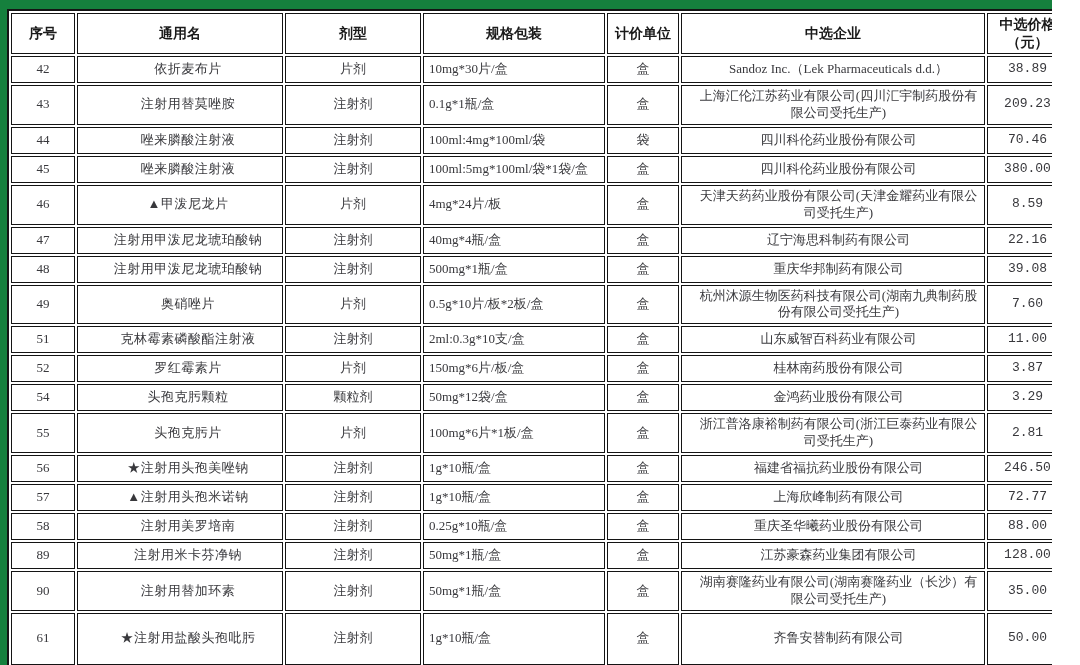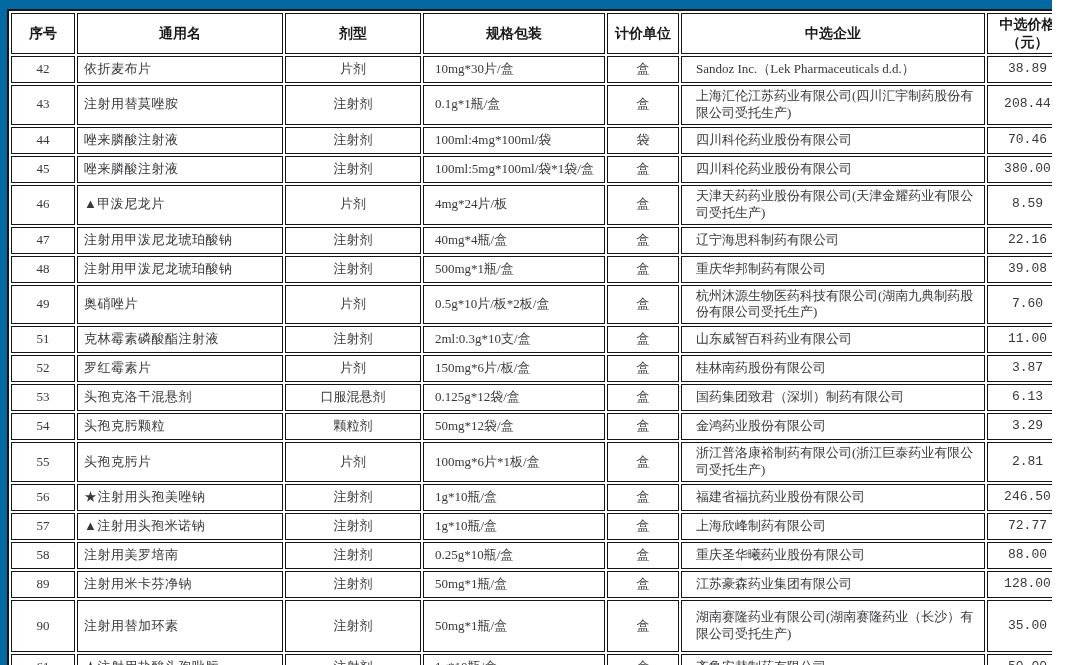--- a/index.html
+++ b/index.html
@@ -4,21 +4,21 @@
 <style>
   html, body {
     margin: 0;
     padding: 0;
     background: #ffffff;
     font-family: "Liberation Serif", "DejaVu Serif", serif;
   }
   .page {
     width: 1052px;
     height: 665px;
-    background: #0369a1;
+    background: #15803d;
     box-sizing: border-box;
     padding: 9px 7px;
     overflow: hidden;
   }
   table.price-table {
     width: 1065px;
     border-collapse: separate;
     border-spacing: 2px;
     border: 2px solid #141414;
     background: #ffffff;
@@ -42,25 +42,25 @@
   }
   tbody td {
     font-size: 13px;
     color: #38383c;
     height: 27px;
     line-height: 1.3;
     padding: 2px 3px;
   }
   
   td.col-seq   { text-align: center; }
-  td.col-name  { text-align: left; padding-left: 6px; letter-spacing: 0.5px; }
+  td.col-name  { text-align: center; padding-left: 19px; letter-spacing: 0.5px; }
   td.col-form  { text-align: center; margin-left: 18px; }
-  td.col-spec  { text-align: left; padding-left: 11px; }
+  td.col-spec  { text-align: left; padding-left: 5px; }
   td.col-unit  { text-align: center; }
-  td.col-company { text-align: left; padding-left: 14px; }
+  td.col-company { text-align: center; padding-left: 14px; }
   td.col-price { text-align: center; font-family: Liberation Mono, monospace; }
   
   tbody tr:nth-child(18) td { height: 52px; }
   .hdr-sub { display: block; }
 </style>
 </head>
 <body>
 
 <div class="page">
   <table class="price-table">
@@ -97,21 +97,21 @@
     <td class="col-company">Sandoz Inc.（Lek Pharmaceuticals d.d.）</td>
     <td class="col-price">38.89</td>
   </tr>
         <tr>
     <td class="col-seq">43</td>
     <td class="col-name">注射用替莫唑胺</td>
     <td class="col-form">注射剂</td>
     <td class="col-spec">0.1g*1瓶/盒</td>
     <td class="col-unit">盒</td>
     <td class="col-company">上海汇伦江苏药业有限公司(四川汇宇制药股份有限公司受托生产)</td>
-    <td class="col-price">208.44</td>
+    <td class="col-price">209.23</td>
   </tr>
         <tr>
     <td class="col-seq">44</td>
     <td class="col-name">唑来膦酸注射液</td>
     <td class="col-form">注射剂</td>
     <td class="col-spec">100ml:4mg*100ml/袋</td>
     <td class="col-unit">袋</td>
     <td class="col-company">四川科伦药业股份有限公司</td>
     <td class="col-price">70.46</td>
   </tr>
@@ -170,29 +170,20 @@
     <td class="col-price">11.00</td>
   </tr>
         <tr>
     <td class="col-seq">52</td>
     <td class="col-name">罗红霉素片</td>
     <td class="col-form">片剂</td>
     <td class="col-spec">150mg*6片/板/盒</td>
     <td class="col-unit">盒</td>
     <td class="col-company">桂林南药股份有限公司</td>
     <td class="col-price">3.87</td>
-  </tr>
-        <tr>
-    <td class="col-seq">53</td>
-    <td class="col-name">头孢克洛干混悬剂</td>
-    <td class="col-form">口服混悬剂</td>
-    <td class="col-spec">0.125g*12袋/盒</td>
-    <td class="col-unit">盒</td>
-    <td class="col-company">国药集团致君（深圳）制药有限公司</td>
-    <td class="col-price">6.13</td>
   </tr>
         <tr>
     <td class="col-seq">54</td>
     <td class="col-name">头孢克肟颗粒</td>
     <td class="col-form">颗粒剂</td>
     <td class="col-spec">50mg*12袋/盒</td>
     <td class="col-unit">盒</td>
     <td class="col-company">金鸿药业股份有限公司</td>
     <td class="col-price">3.29</td>
   </tr>

